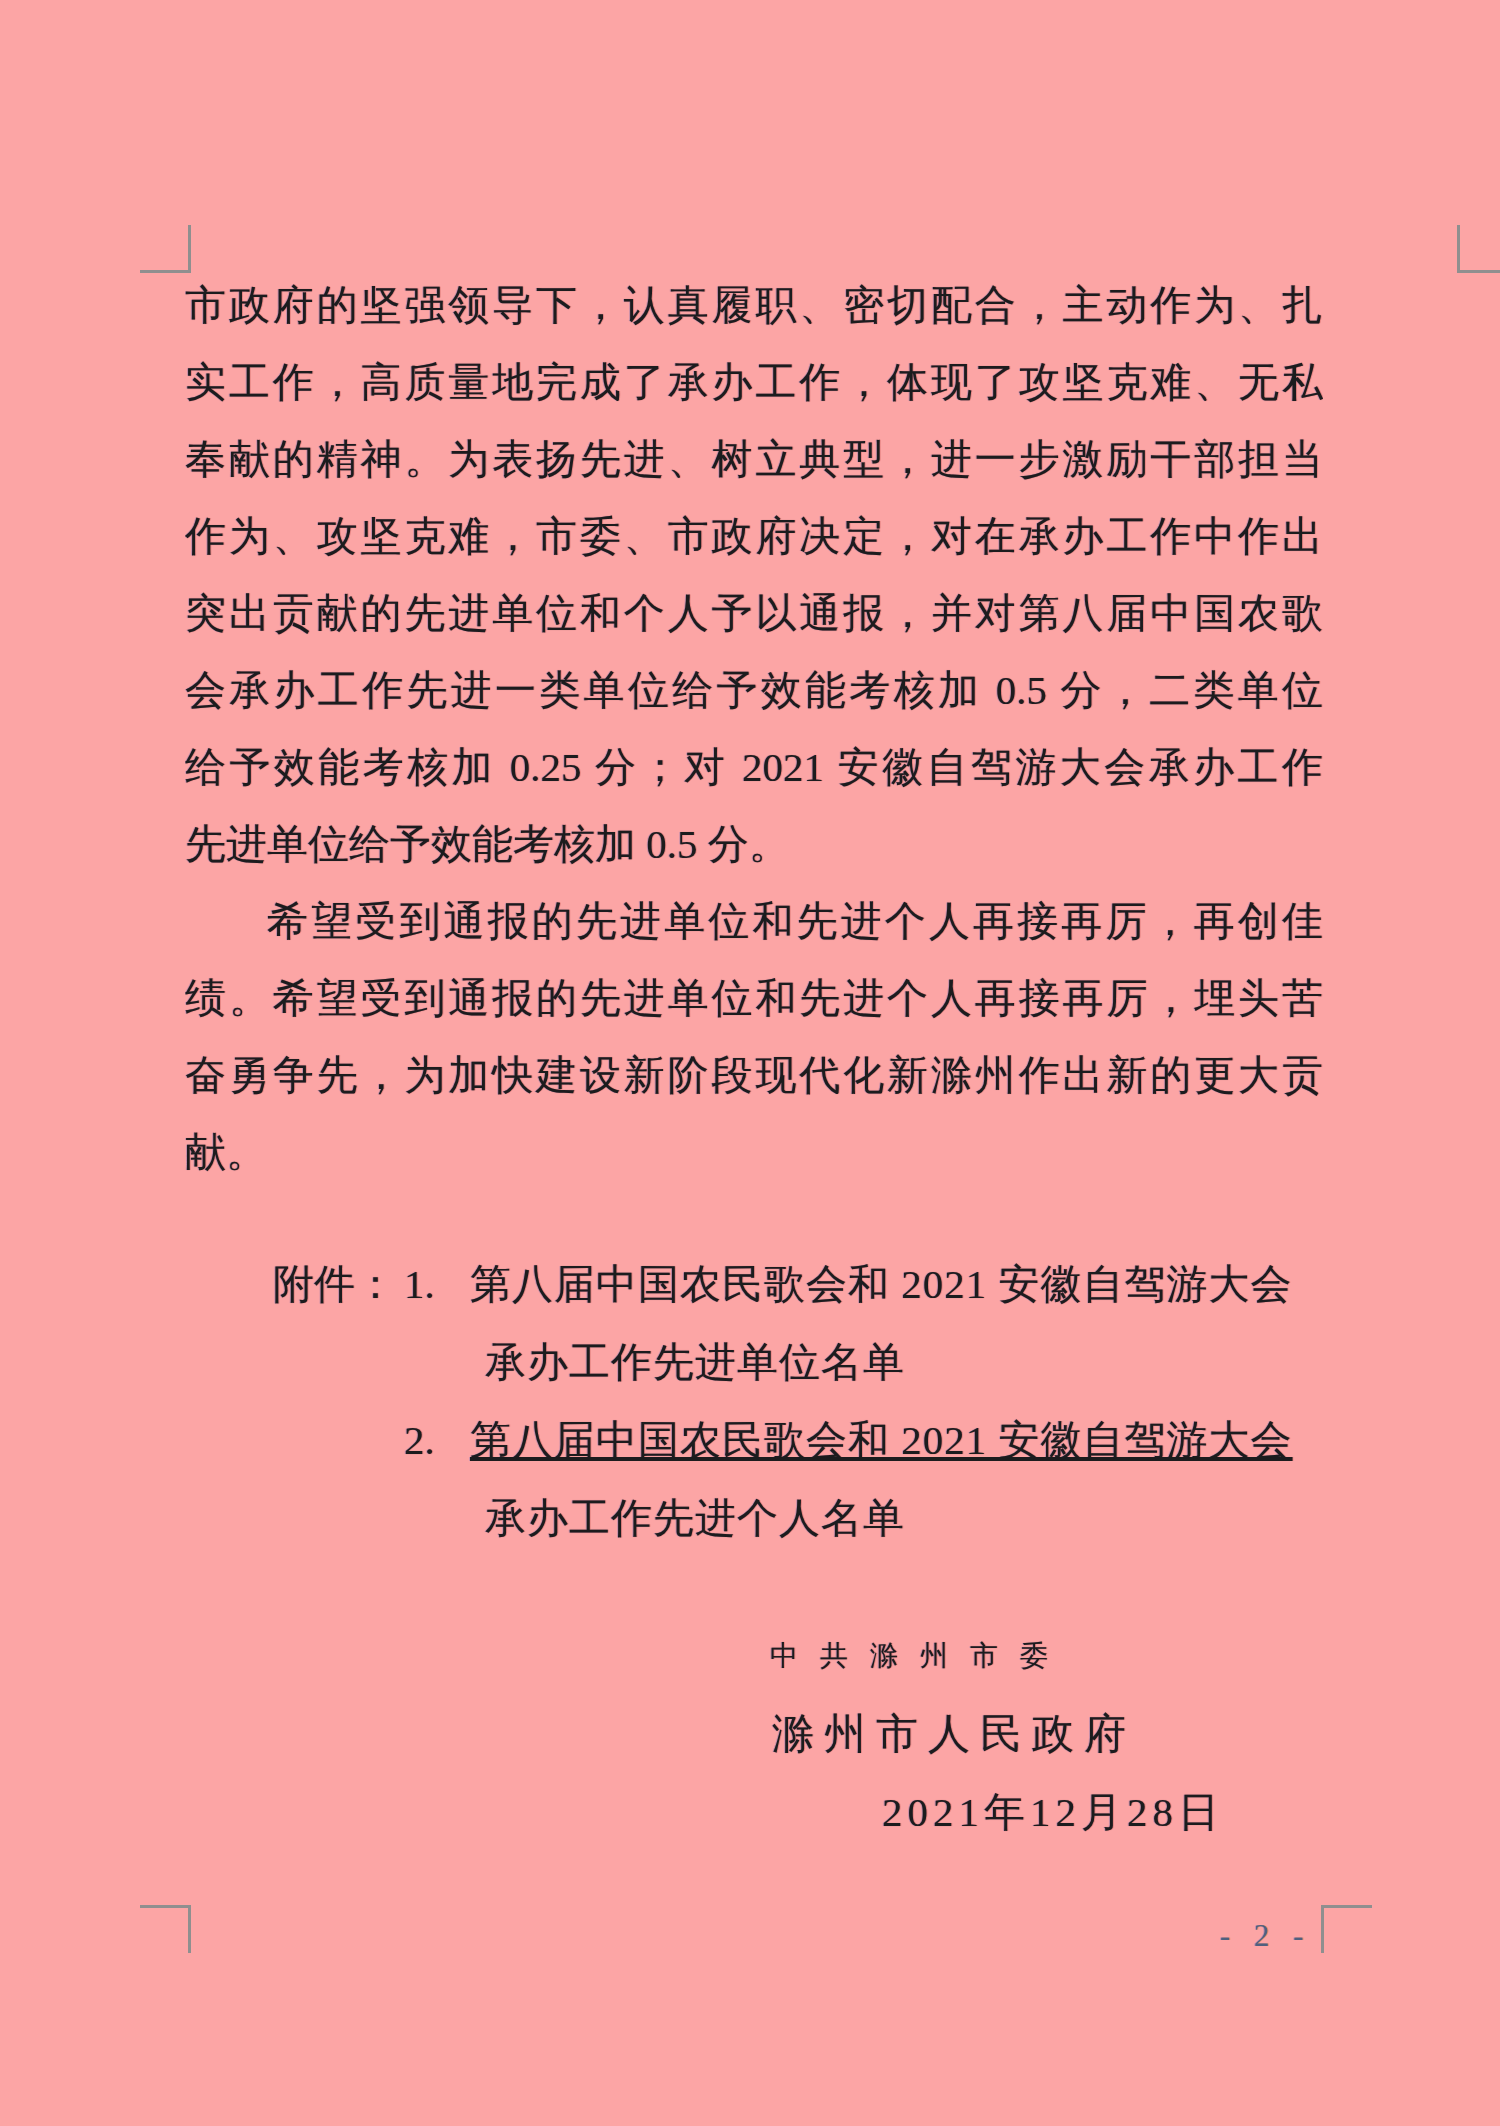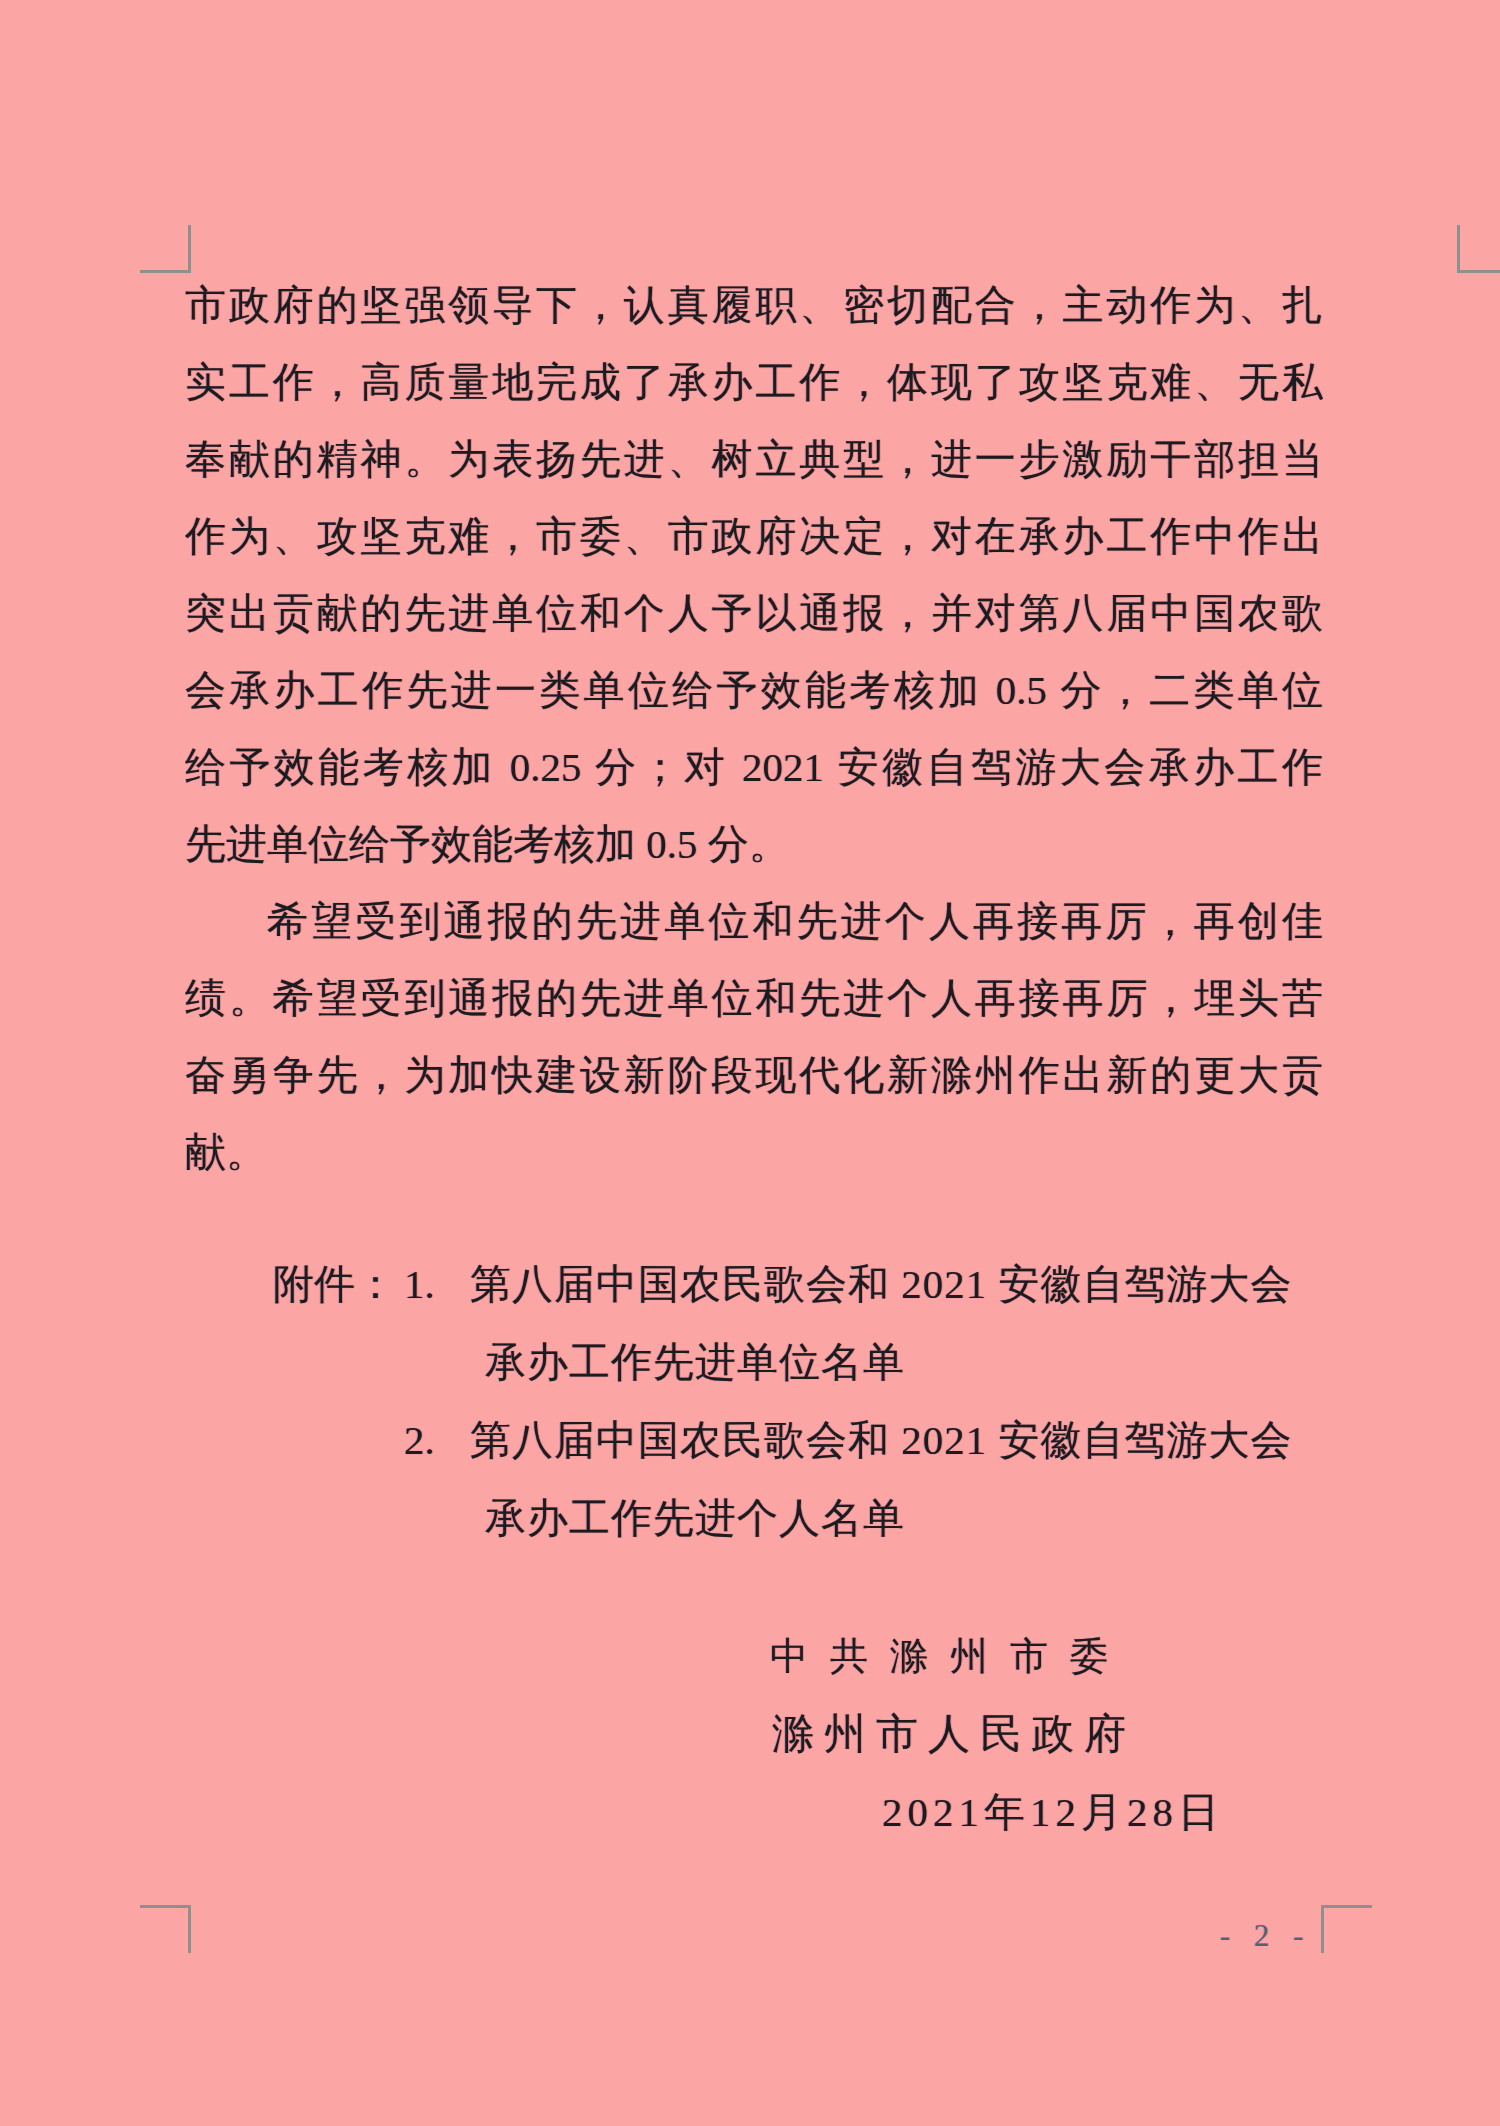--- a/index.html
+++ b/index.html
@@ -33,25 +33,25 @@
 
   
   .attachments{
     position:absolute;left:273px;top:1245px;width:1100px;
     font-size:41px;line-height:78px;white-space:nowrap;
   }
   .att-row{height:78px;}
   .att-label{display:inline-block;width:131px;}
   .att-num{display:inline-block;width:66px;}
   .att-cont{margin-left:212px;}
-  .att-num-row{margin-left:131px;}
+  .att-num-row{margin-left:131px;text-decoration:underline;}
   .att-title{letter-spacing:1px;}
 
   
-  .sig-org1{position:absolute;left:770px;top:1630px;font-size:38px;line-height:52px;letter-spacing:22px;white-space:nowrap;}
+  .sig-org1{position:absolute;left:770px;top:1630px;font-size:28px;line-height:52px;letter-spacing:22px;white-space:nowrap;}
   .sig-org2{position:absolute;left:772px;top:1708px;font-size:42px;line-height:52px;letter-spacing:10px;white-space:nowrap;}
   .sig-date{position:absolute;left:882px;top:1786px;font-size:41px;line-height:52px;letter-spacing:5px;white-space:nowrap;}
 
   
   .page-number{
     position:absolute;left:1220px;top:1916px;
     font-size:31px;line-height:40px;letter-spacing:8px;
     color:#50607f;
     text-shadow:1px 0 0 rgba(200,120,40,.45), -1px 0 0 rgba(60,90,200,.3);
     white-space:nowrap;

